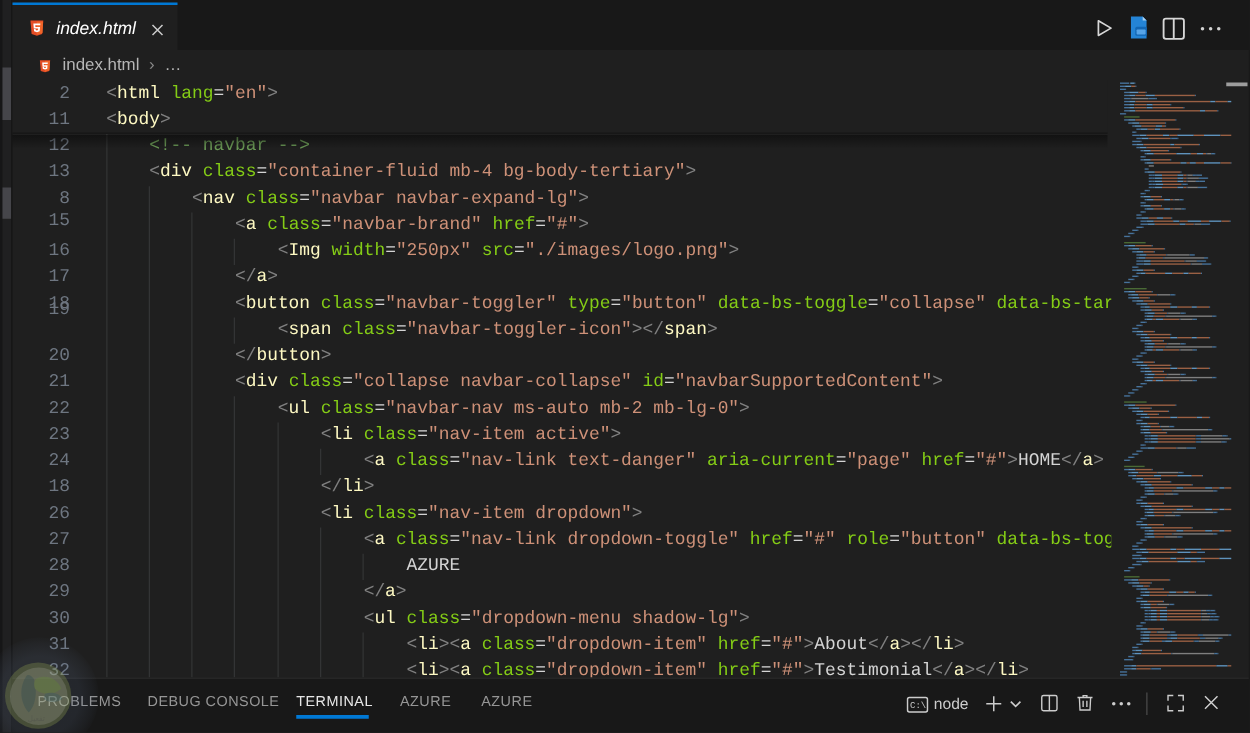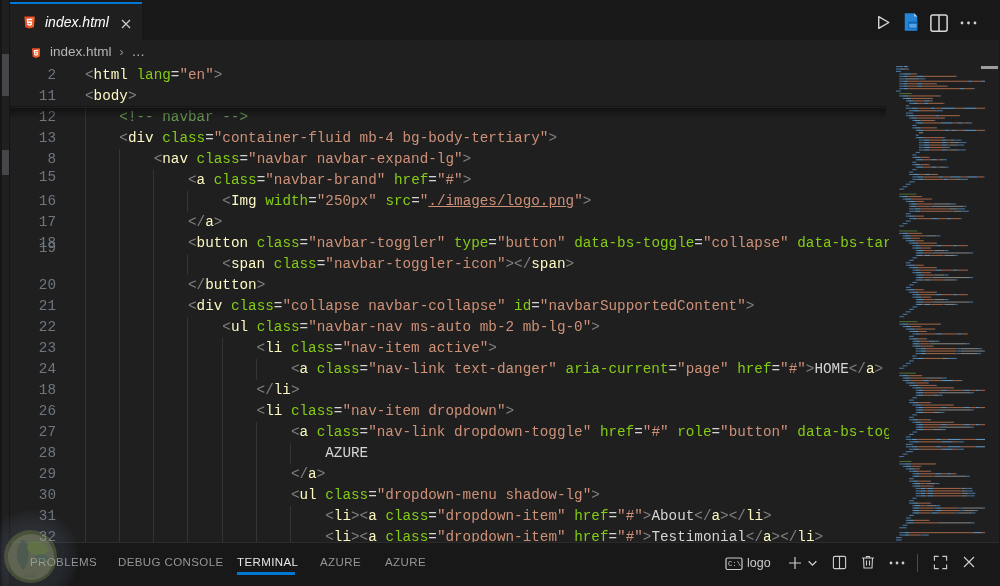--- a/index.html
+++ b/index.html
@@ -1,20 +1,20 @@
 <!DOCTYPE html>
 <html><head><meta charset="utf-8"><style>
 *{margin:0;padding:0;box-sizing:border-box}
 html,body{width:1000px;height:586px;overflow:hidden;background:#1f1f1f}
 body{position:relative;font-family:"Liberation Sans",sans-serif}
 .mono,.cl,.ln{font-family:"Liberation Mono",monospace;font-size:14.3px;line-height:21px}
 .cl{position:absolute;left:85px;height:21px;white-space:pre;color:#d4d4d4;width:804px;overflow:hidden}
 .ln{position:absolute;left:0;width:56px;text-align:right;height:21px;color:#6e7681}
 .t{color:#fef9c3}.a{color:#84cc16}.s{color:#ce9178}.p{color:#808080}.q{color:#d4d4d4}.c{color:#6a9955}
-.u{text-decoration:underline}
+.u{}
 .ig{position:absolute;width:1px;background:#333435}
 .abs{position:absolute}
 </style></head><body>
 <div class="abs" style="left:0;top:0;width:9px;height:586px;background:#202021"></div>
 <div class="abs" style="left:0;top:0;width:2px;height:586px;background:#161617"></div>
 <div class="abs" style="left:2px;top:54px;width:7px;height:42px;background:#45454a"></div>
 <div class="abs" style="left:2px;top:150px;width:7px;height:25px;background:#45454a"></div>
 <div class="abs" style="left:9px;top:0;width:1px;height:586px;background:#151515"></div>
 <div class="abs" style="left:10px;top:0;width:990px;height:40px;background:#181818"></div>
 <div class="abs" style="left:10px;top:2px;width:132px;height:38px;background:#1f1f1f;border-top:2px solid #0078d4"></div>
@@ -1070,21 +1070,21 @@
 <div class="abs" style="left:30px;top:556px;font-size:11.5px;letter-spacing:.4px;color:#969696">PROBLEMS</div>
 <div class="abs" style="left:118px;top:556px;font-size:11.5px;letter-spacing:.4px;color:#969696">DEBUG CONSOLE</div>
 <div class="abs" style="left:237px;top:556px;font-size:11.5px;letter-spacing:.4px;color:#e7e7e7">TERMINAL</div>
 <div class="abs" style="left:320px;top:556px;font-size:11.5px;letter-spacing:.4px;color:#969696">AZURE</div>
 <div class="abs" style="left:385px;top:556px;font-size:11.5px;letter-spacing:.4px;color:#969696">AZURE</div>
 <div class="abs" style="left:237px;top:572px;width:58px;height:2.5px;background:#0078d4"></div>
 <svg class="abs" style="left:725px;top:555px" width="18" height="17" viewBox="0 0 18 16">
     <rect x="1" y="2.5" width="16" height="11.5" rx="1.5" fill="none" stroke="#cccccc" stroke-width="1.2"></rect>
     <text x="3" y="10.8" font-size="7.2" fill="#cccccc" font-family="Liberation Mono">C:\</text>
   </svg>
-<div class="abs" style="left:747px;top:556px;font-size:12.5px;color:#cccccc">logo</div>
+<div class="abs" style="left:747px;top:556px;font-size:12.5px;color:#cccccc">node</div>
 <svg class="abs" style="left:787px;top:555px" width="16" height="16" viewBox="0 0 16 16">
     <path d="M8 2 L8 14 M2 8 L14 8" stroke="#cccccc" stroke-width="1.2"></path>
   </svg>
 <svg class="abs" style="left:807px;top:558px" width="11" height="11" viewBox="0 0 10 10">
     <path d="M1.5 3 L5 6.5 L8.5 3" fill="none" stroke="#cccccc" stroke-width="1.2"></path>
   </svg>
 <svg class="abs" style="left:832px;top:555px" width="15" height="15" viewBox="0 0 16 16">
     <rect x="1.5" y="1.5" width="13" height="13" rx="1.5" fill="none" stroke="#cccccc" stroke-width="1.2"></rect>
     <path d="M8 1.5 L8 14.5" stroke="#cccccc" stroke-width="1.2"></path>
   </svg>

